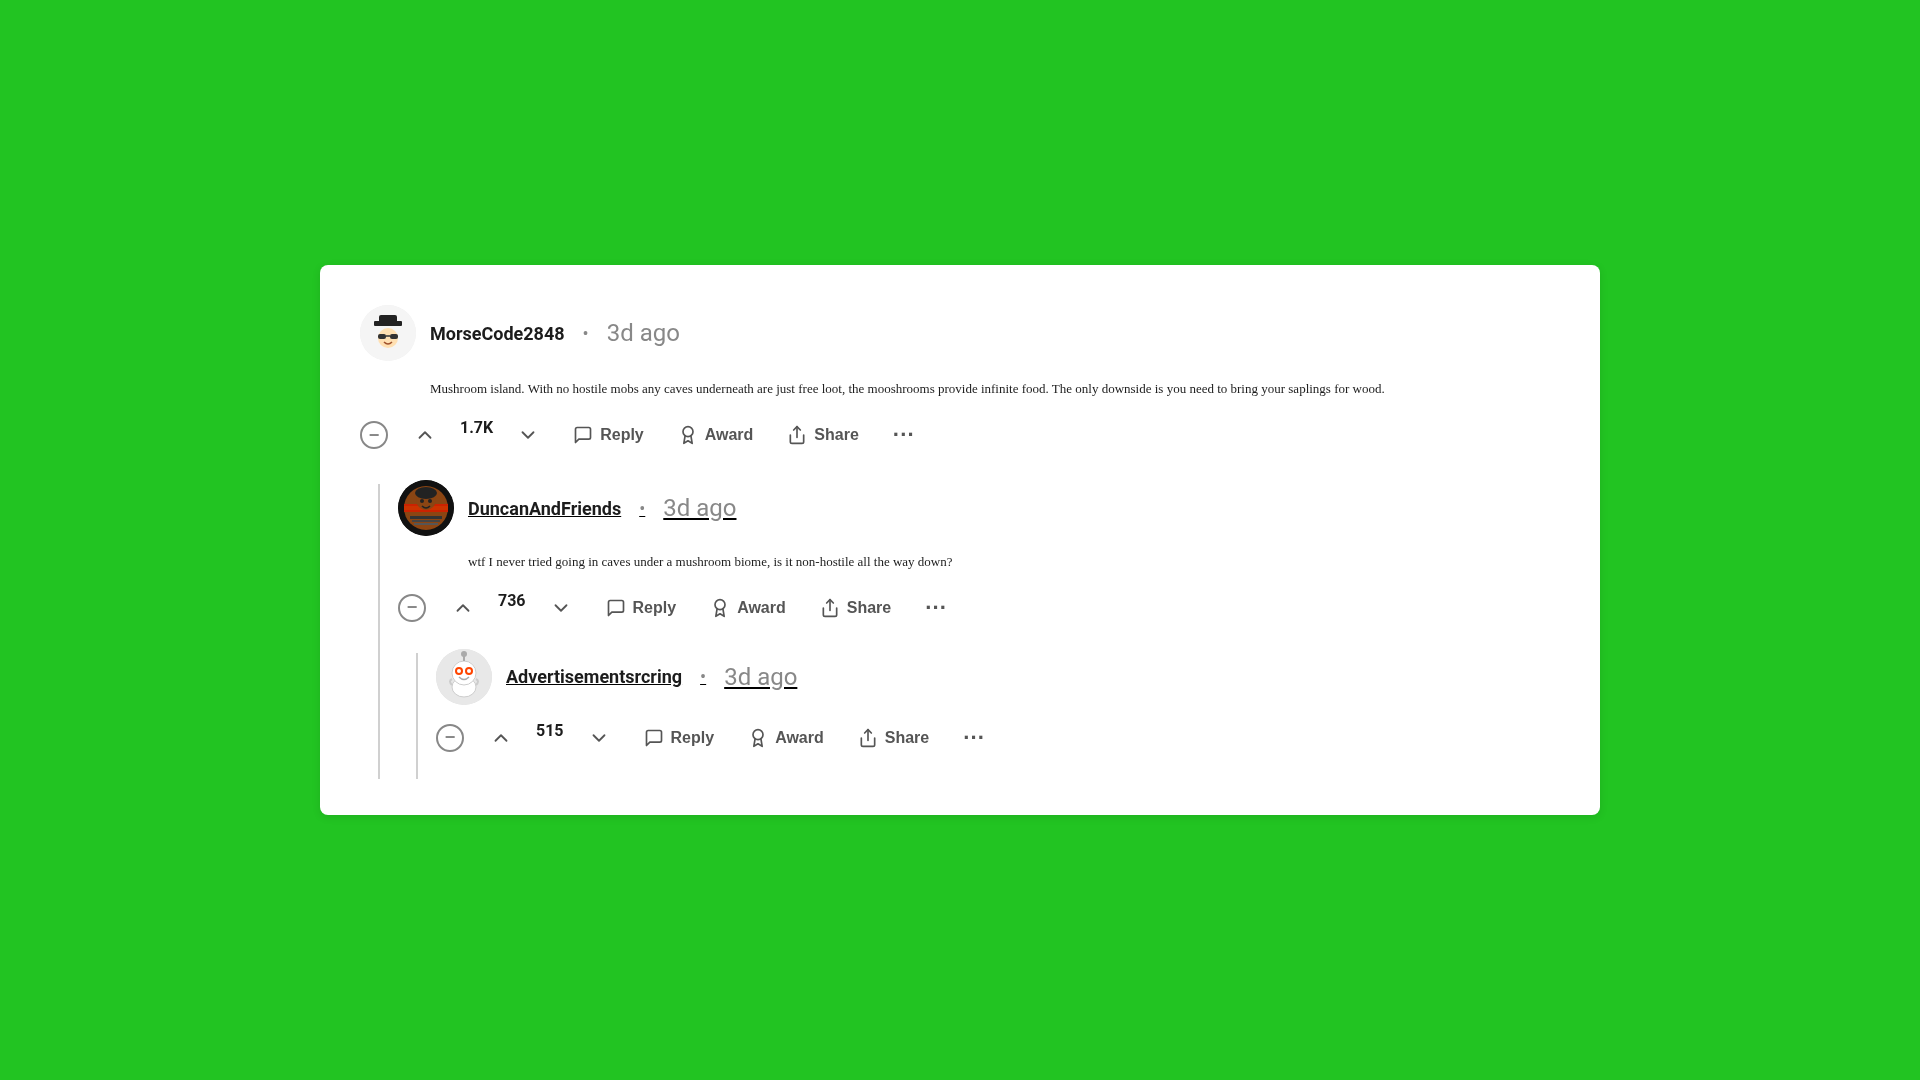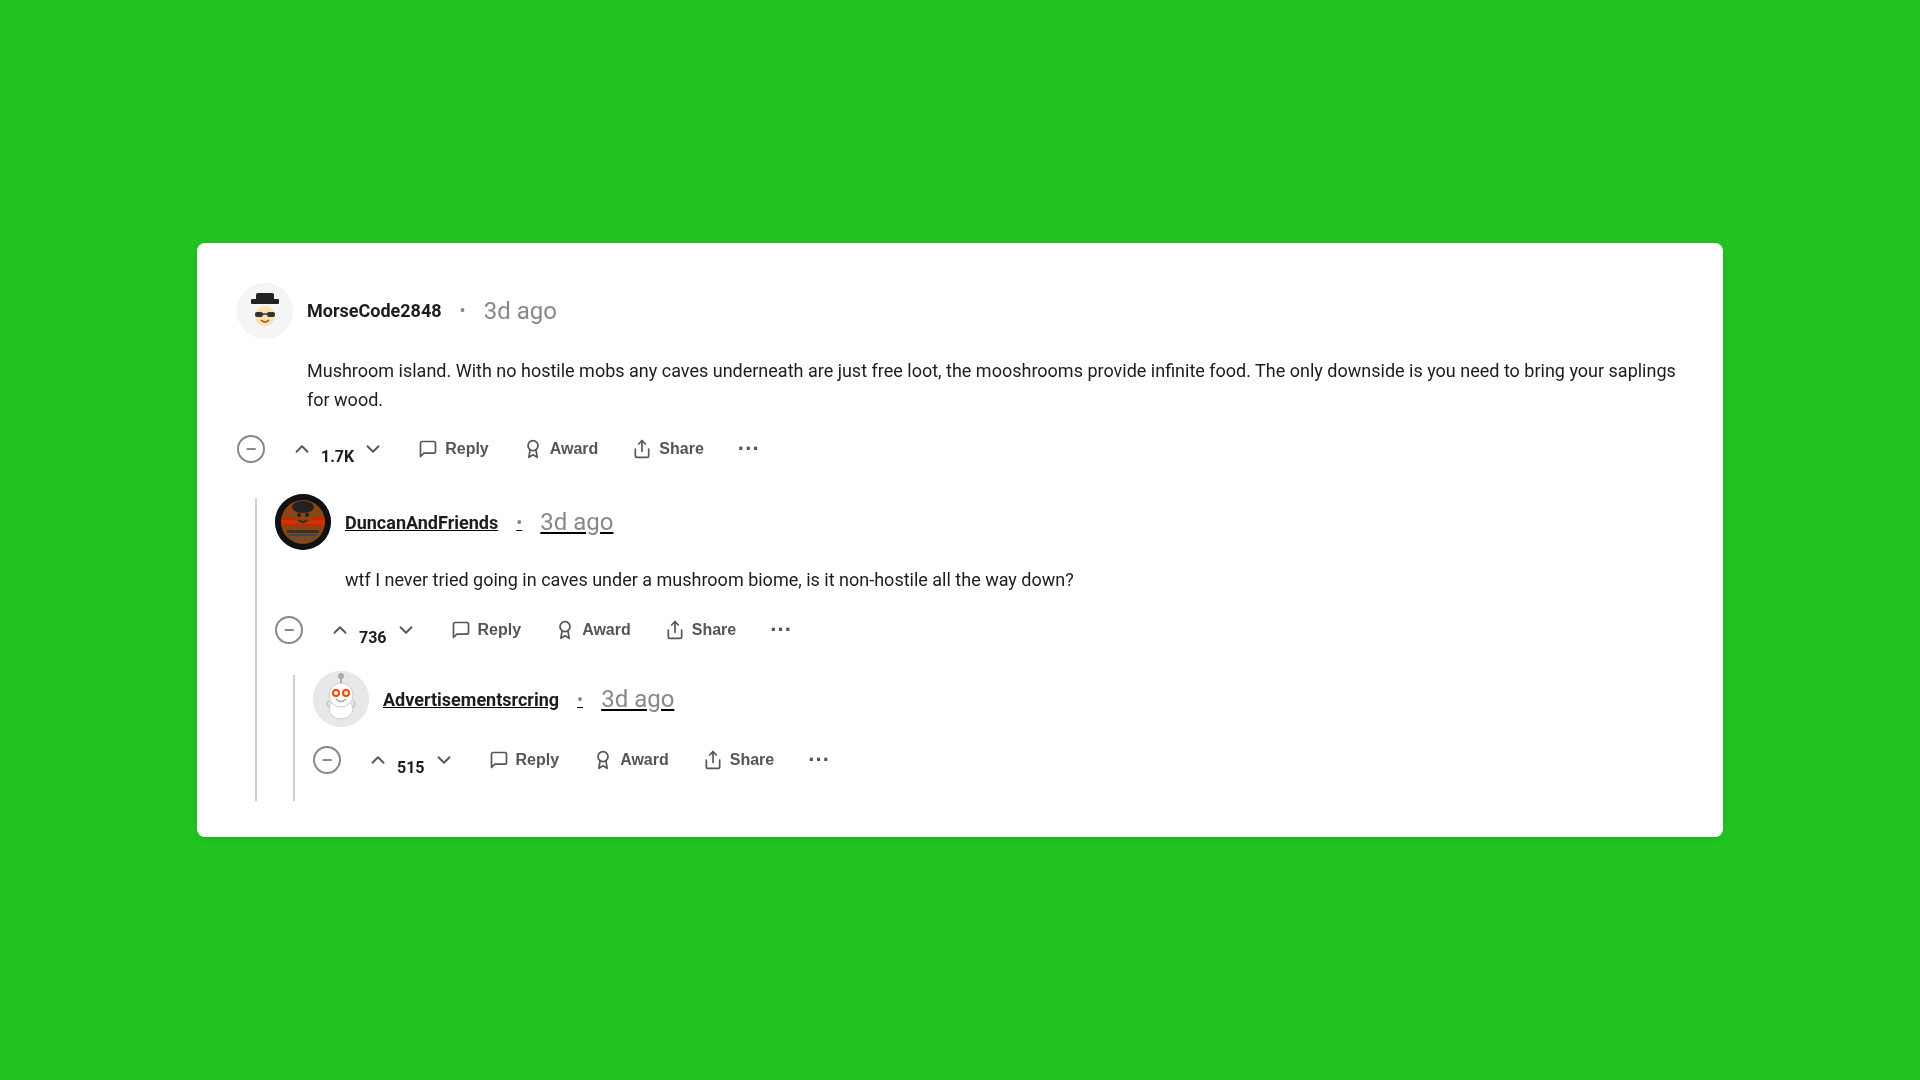--- a/index.html
+++ b/index.html
@@ -8,21 +8,21 @@
       display: flex;
       justify-content: center;
       align-items: center;
       width: 1920px;
       height: 1080px;
       font-family: -apple-system, BlinkMacSystemFont, 'Segoe UI', Roboto, sans-serif;
     }
     .card {
       background: #ffffff;
       border-radius: 8px;
-      width: 1526px;
+      width: 1280px;
       padding: 40px 40px 40px 40px;
       box-shadow: 0 2px 8px rgba(0,0,0,0.1);
     }
 
     
     .comment-level1 {
       display: flex;
       flex-direction: column;
     }
     .comment-header {
@@ -61,24 +61,25 @@
       color: #888;
       font-size: 18px;
       margin: 0 4px;
     }
     .timestamp {
       color: #888;
       font-size: 24px;
     }
     .comment-body {
       margin-left: 70px;
-      font-size: 18px;
+      font-size: 13px;
       line-height: 1.6;
       color: #1c1c1c;
       margin-bottom: 18px;
+      font-family: Liberation Serif, serif;
     }
     .action-bar {
       display: flex;
       align-items: center;
       gap: 18px;
       margin-left: 0;
       margin-bottom: 28px;
     }
     .action-btn {
       display: flex;
@@ -88,22 +89,22 @@
       border: none;
       cursor: pointer;
       font-size: 16px;
       color: #555;
       font-weight: 700;
       padding: 6px 8px;
       border-radius: 4px;
     }
     .vote-section {
       display: flex;
-      align-items: flex-end;
-      gap: 0;
+      align-items: flex-start;
+      gap: 16px;
     }
     .vote-count {
       font-weight: 700;
       font-size: 16px;
       color: #1c1c1c;
     }
     .collapse-btn {
       width: 28px;
       height: 28px;
       border-radius: 50%;

